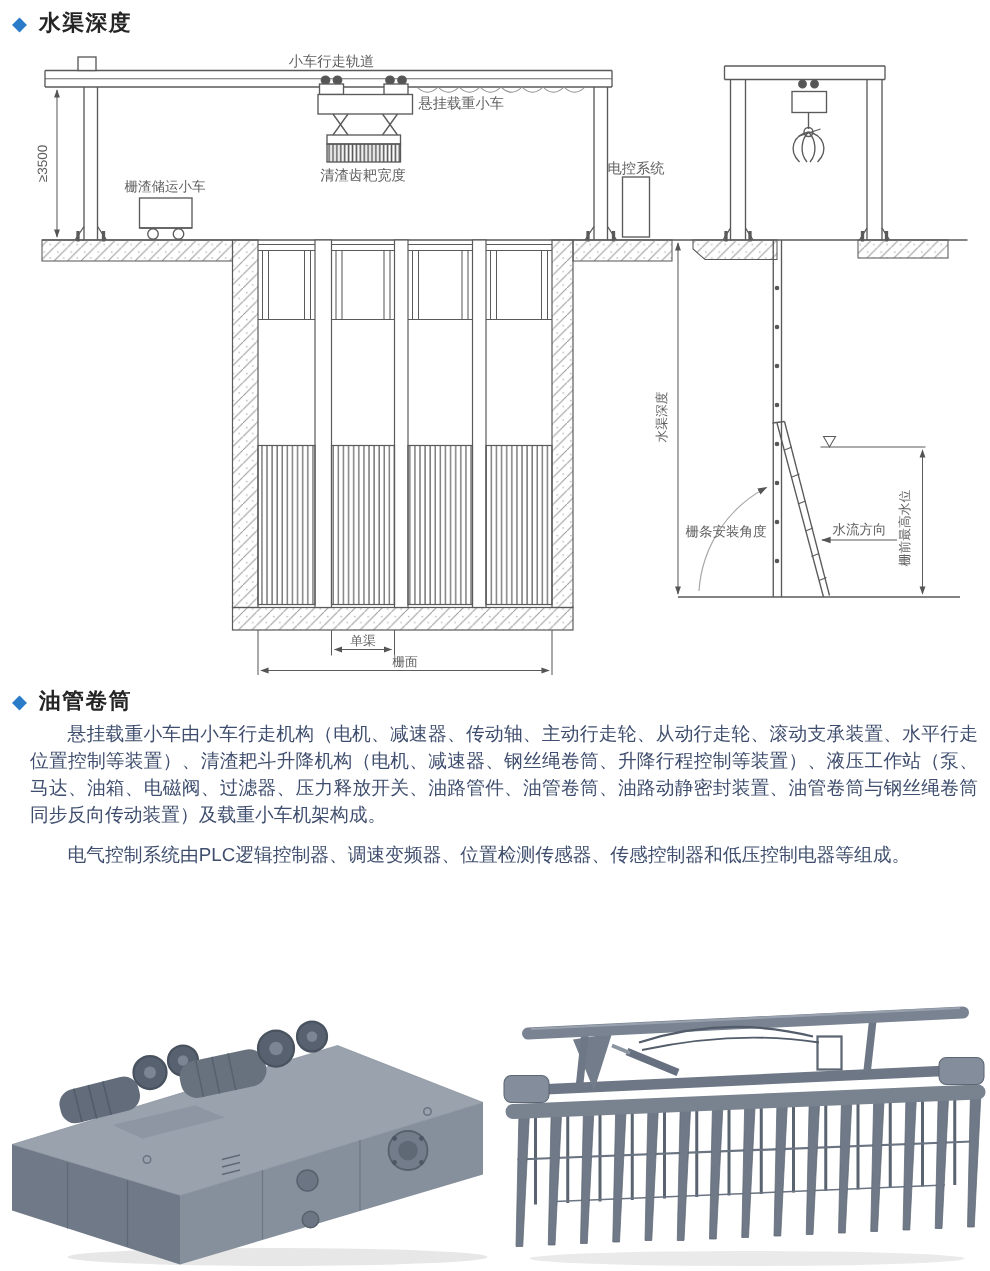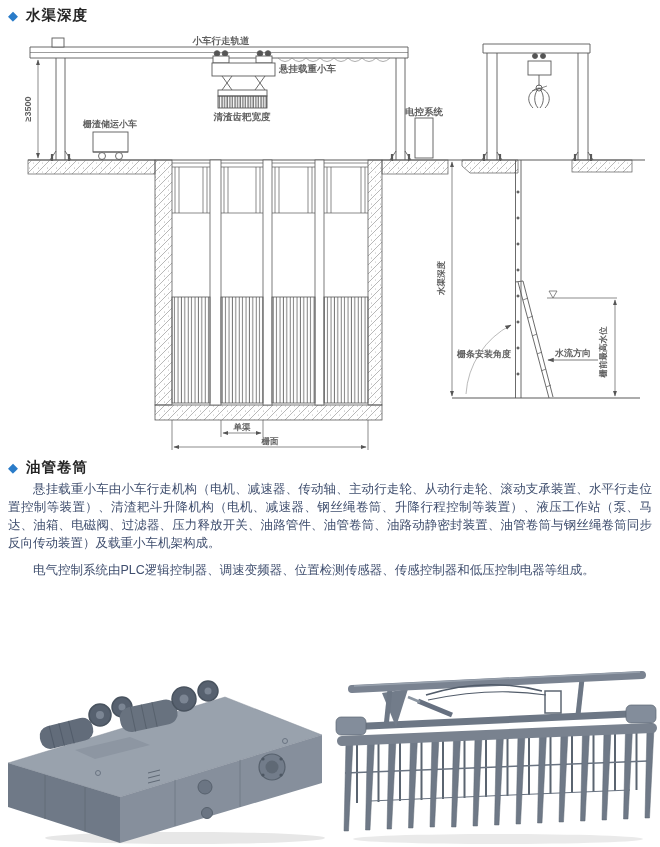--- a/index.html
+++ b/index.html
@@ -3,24 +3,24 @@
 <meta charset="utf-8">
 <style>
   html,body{margin:0;padding:0;background:#fff;}
   .page{position:relative;width:660px;height:847px;background:#ffffff;overflow:hidden;
         font-family:"Liberation Sans","DejaVu Sans",sans-serif;}
   .sec-header{position:absolute;left:8px;display:flex;align-items:center;
               font-size:14.5px;font-weight:bold;color:#252525;letter-spacing:1px;}
   .sec-header .diamond{color:#2a7cc9;font-size:13px;margin-right:7px;line-height:1;}
   #header-install{top:6px;}
   #header-structure{top:458px;}
-  #diagram-wrap{position:absolute;left:0;top:30px;width:576px;height:428px;font-weight:bold;}
+  #diagram-wrap{position:absolute;left:0;top:30px;width:576px;height:428px;}
   #desc{position:absolute;left:8px;top:480px;width:644px;color:#3f4e6e;
         font-size:12.5px;line-height:18px;text-align:justify;}
-  #desc p{margin:0 0 9px 0;text-indent:2em;}
+  #desc p{margin:0 0 9px 12px;text-indent:2em;}
   #photos{position:absolute;left:0;top:655px;width:660px;height:192px;}
   #photo-left{position:absolute;left:0;top:0;}
   #photo-right{position:absolute;left:330px;top:0;}
   svg text{fill:#5f5f5f;font-family:"Liberation Sans","DejaVu Sans",sans-serif;}
 </style>
 </head>
 <body>
 
 <div class="page">
 

